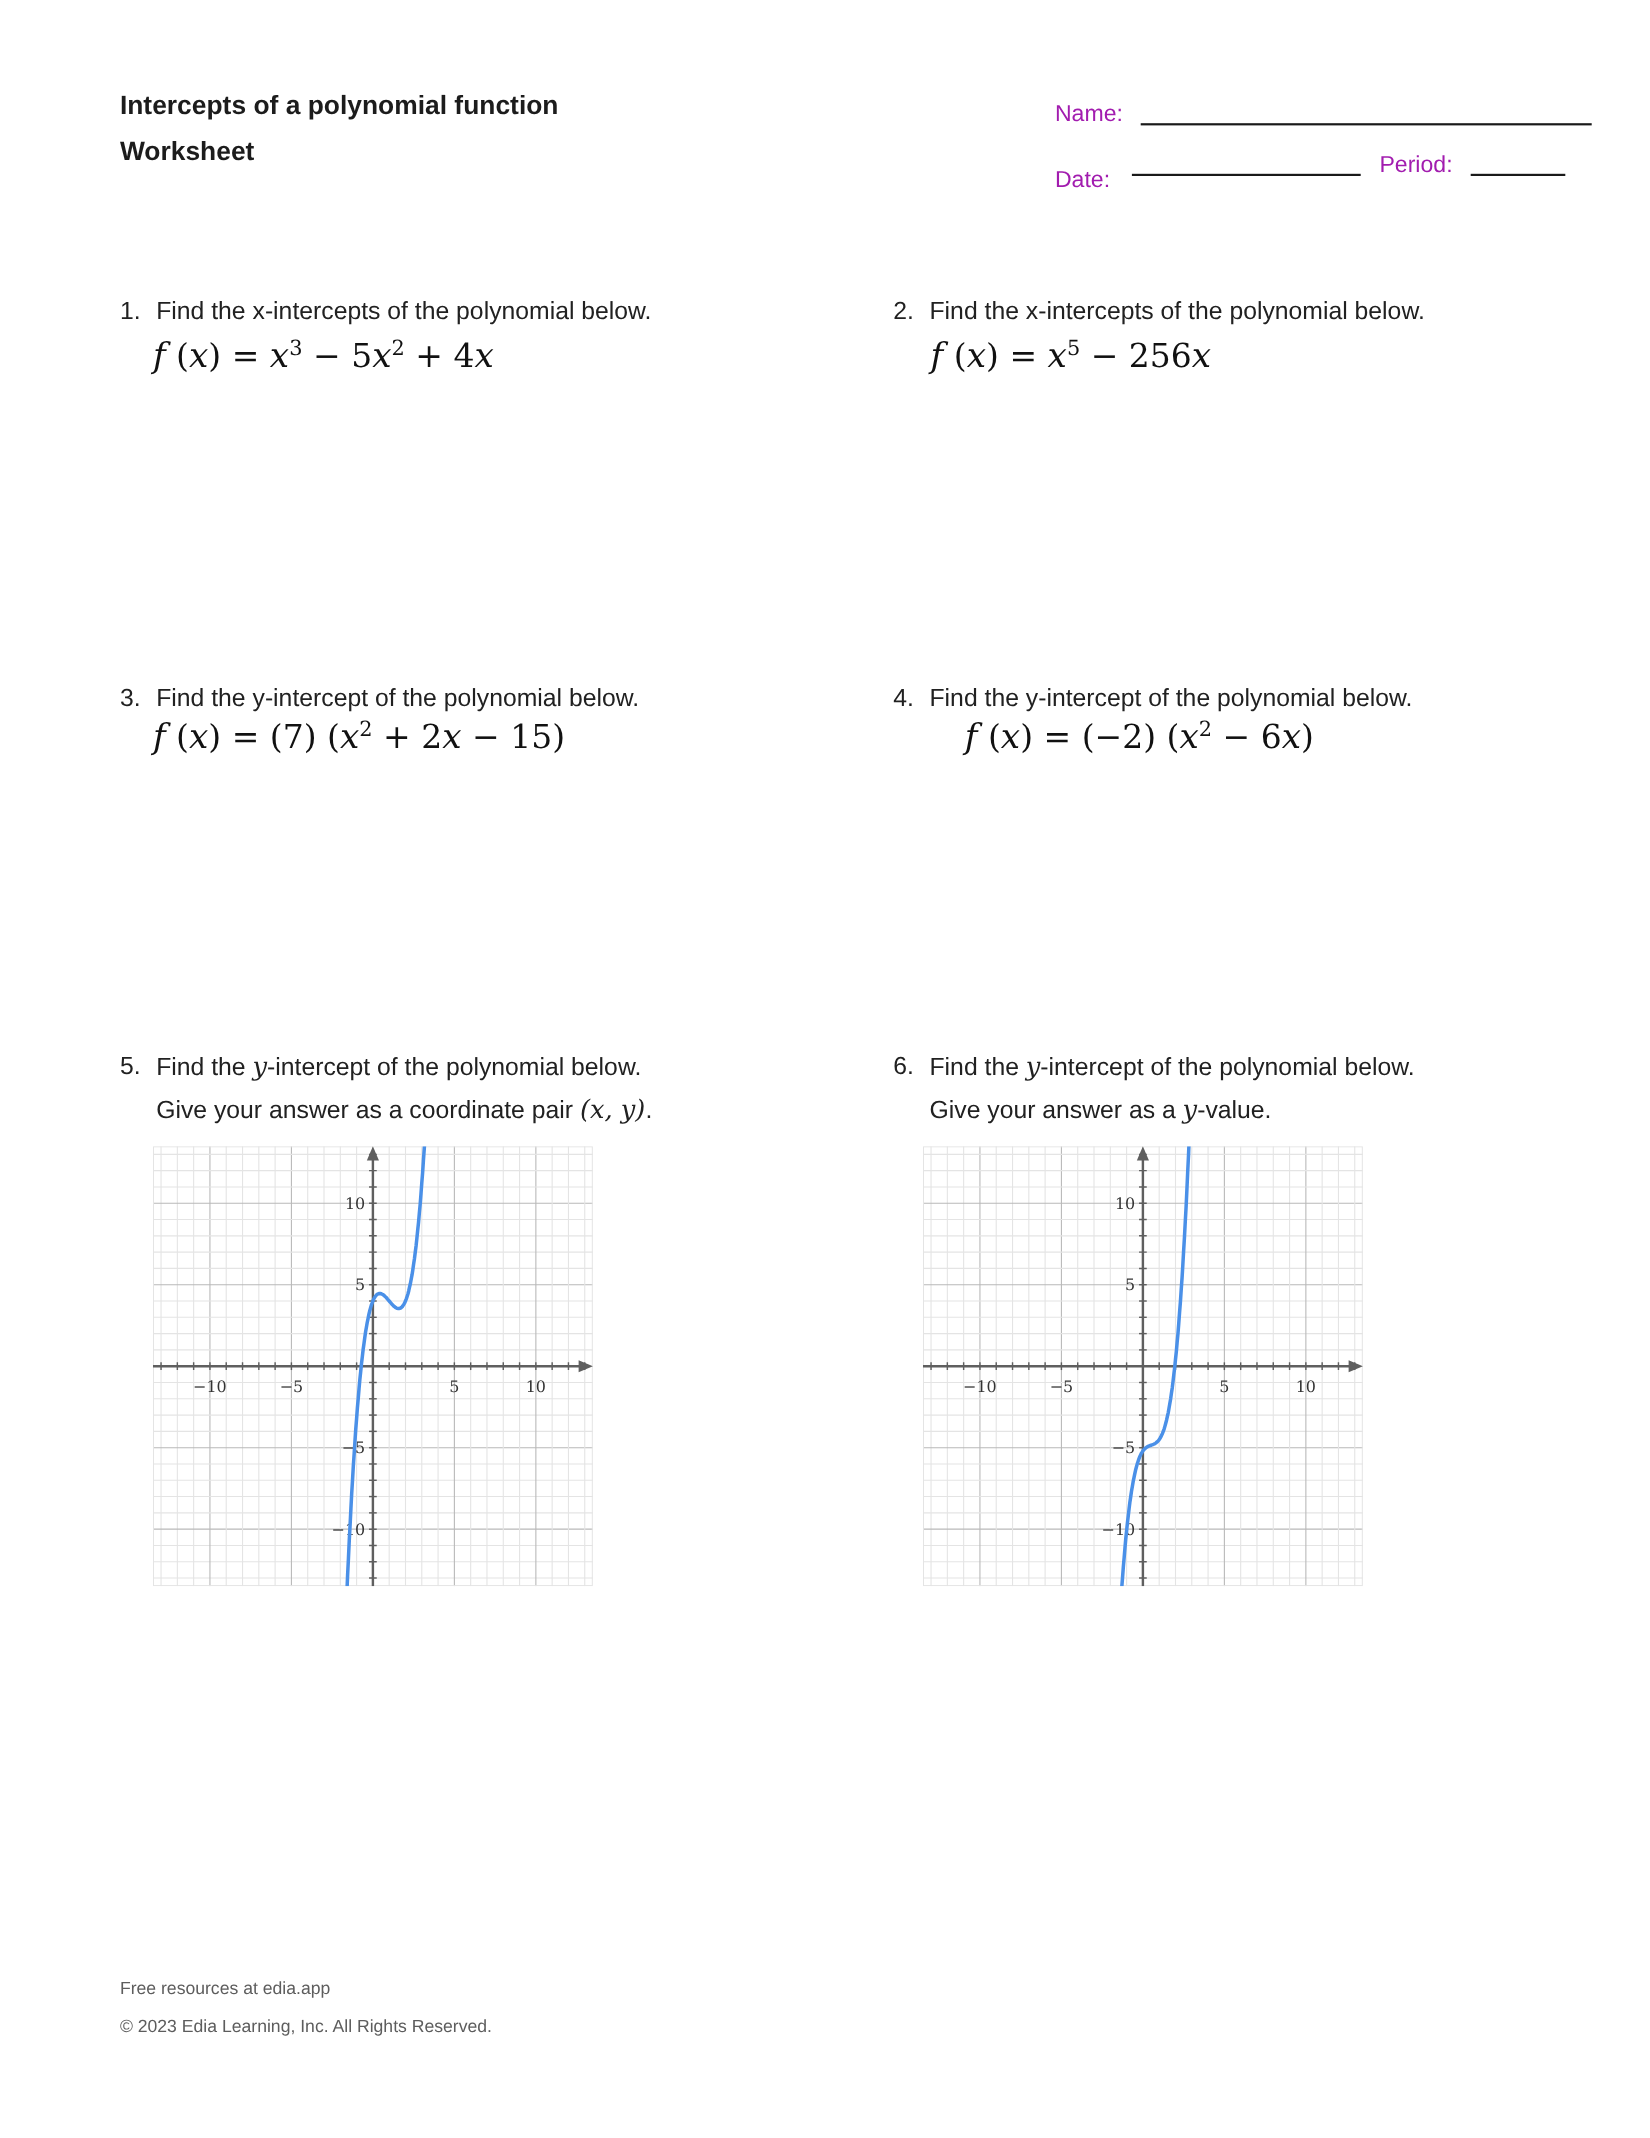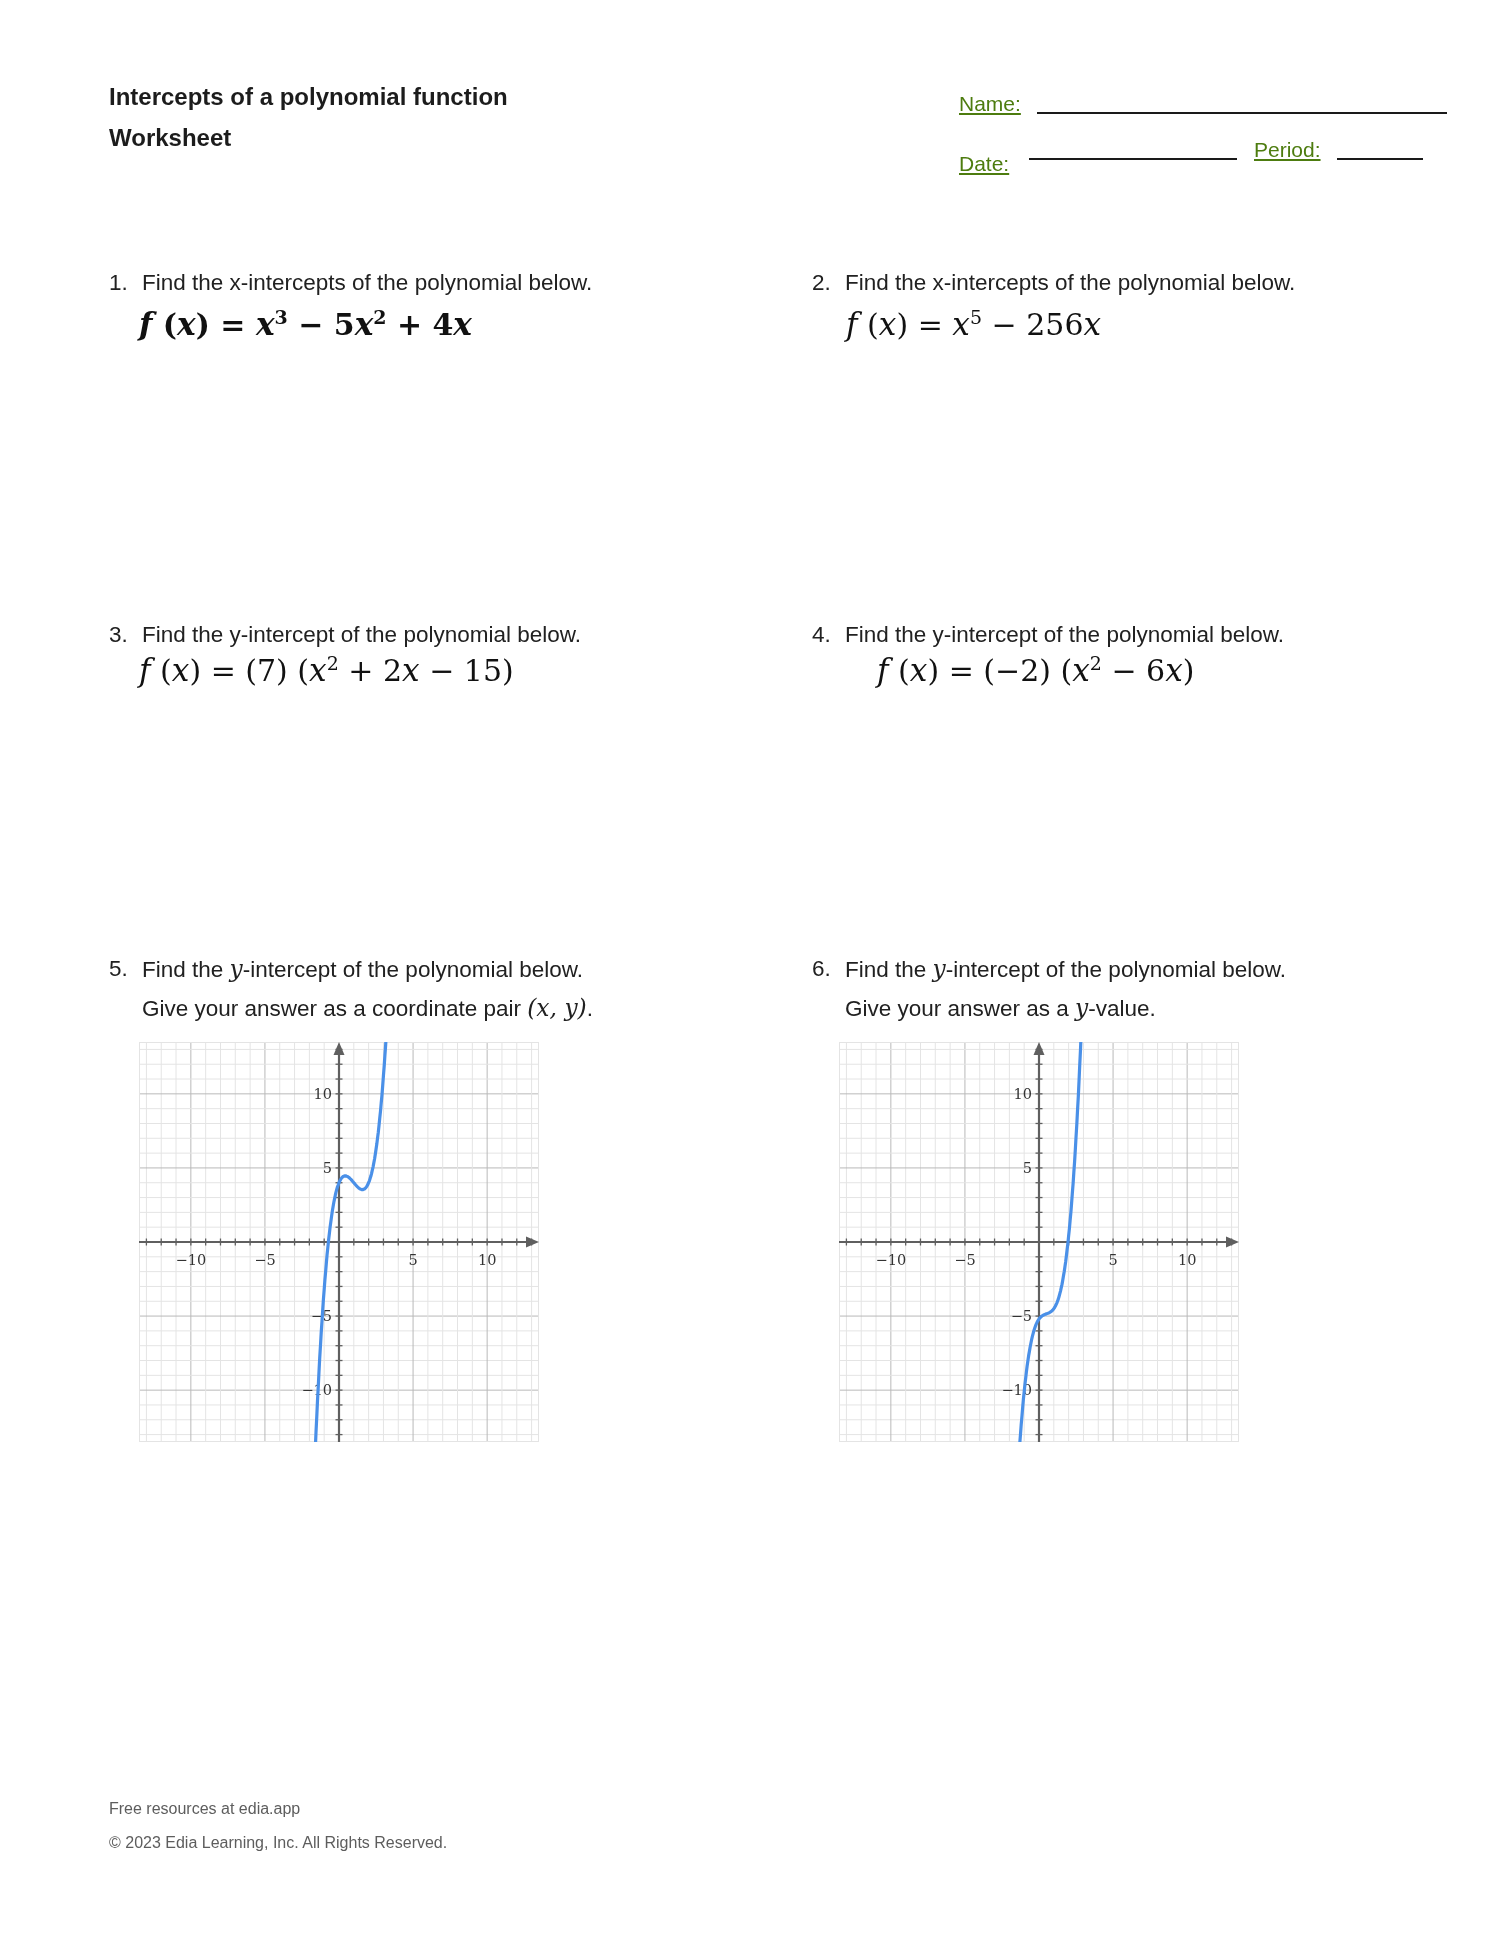--- a/index.html
+++ b/index.html
@@ -5,21 +5,21 @@
   html,body{margin:0;padding:0;background:#ffffff;}
   .page{position:relative;width:1500px;height:1944px;background:#ffffff;overflow:hidden;
         font-family:"Liberation Sans",sans-serif;color:#212121;margin-left:29px;}
 
   
   .sb-track{position:absolute;right:0;top:0;width:17px;height:1944px;background:#f6f6f6;}
   .sb-thumb{position:absolute;left:2px;top:6px;width:13px;height:476px;background:#d4d4d4;border-radius:7px;}
 
   
   .title{position:absolute;left:80px;top:76px;font-size:24px;font-weight:700;line-height:41px;color:#1c1c1c;}
-  .hlabel{position:absolute;font-size:21px;color:#4d7c0f;text-decoration:underline;}
+  .hlabel{position:absolute;font-size:21px;color:#a21caf;}
   .hline{position:absolute;border-top:2px solid #1a1a1a;height:0;}
 
   
   .prob{position:absolute;font-size:22.5px;line-height:38px;color:#212121;}
   .pnum{position:absolute;left:0;top:0;}
   .plines{padding-left:33px;}
   .mi{font-family:"DejaVu Serif",serif;font-style:italic;font-size:1.04em;}
   .eq{position:absolute;font-family:"DejaVu Serif",serif;font-size:30px;color:#111;white-space:nowrap;}
   .eq sup{font-size:19px;line-height:0;}
 
@@ -52,21 +52,21 @@
 
   <div class="hlabel" style="left:1225px;top:138px;">Period:</div>
   <div class="hline" style="left:1308px;top:158px;width:86px;"></div>
 
   <div class="prob" style="left:80px;top:264px;width:640px;">
     <span class="pnum">1.</span>
     <div class="plines">
         <div><span>Find the x-intercepts of the polynomial below.</span></div>
       </div>
   </div>
-  <div class="eq" style="left:110px;top:306px;font-weight:bold;"><span class="mi">f</span><span> (</span><span class="mi">x</span><span>) = </span><span class="mi">x</span><sup>3</sup><span> − 5</span><span class="mi">x</span><sup>2</sup><span> + 4</span><span class="mi">x</span></div>
+  <div class="eq" style="left:110px;top:306px;"><span class="mi">f</span><span> (</span><span class="mi">x</span><span>) = </span><span class="mi">x</span><sup>3</sup><span> − 5</span><span class="mi">x</span><sup>2</sup><span> + 4</span><span class="mi">x</span></div>
 
   <div class="prob" style="left:783px;top:264px;width:640px;">
     <span class="pnum">2.</span>
     <div class="plines">
         <div><span>Find the x-intercepts of the polynomial below.</span></div>
       </div>
   </div>
   <div class="eq" style="left:817px;top:306px;text-align:right;"><span class="mi">f</span><span> (</span><span class="mi">x</span><span>) = </span><span class="mi">x</span><sup>5</sup><span> − 256</span><span class="mi">x</span></div>
 
   <div class="prob" style="left:80px;top:616px;width:640px;">

